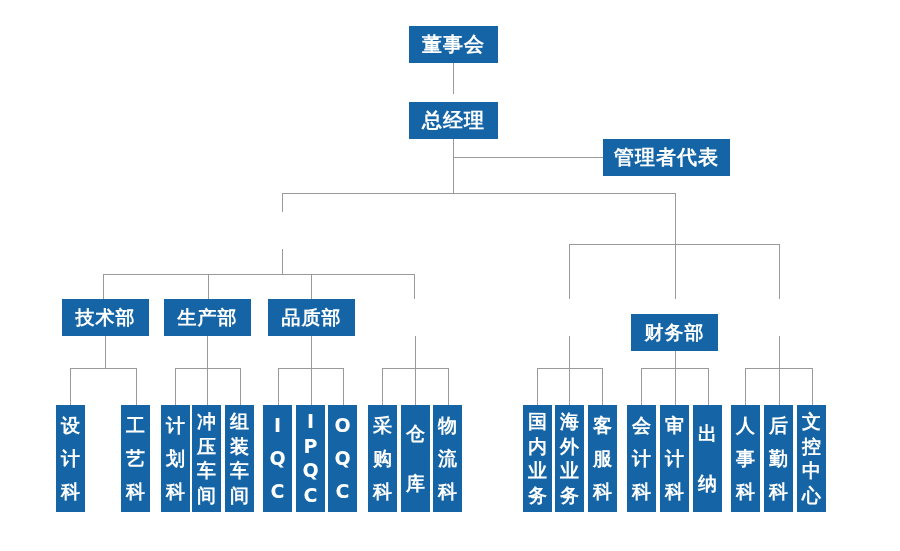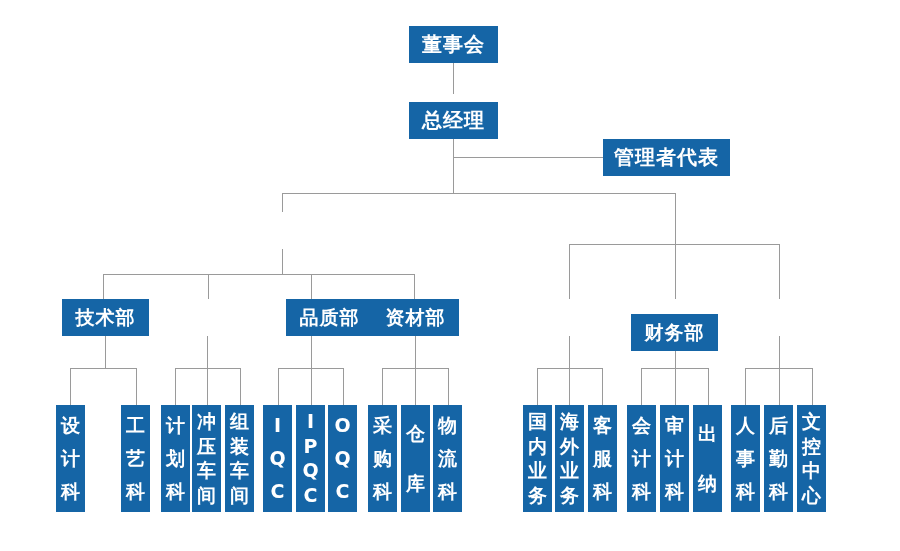--- a/index.html
+++ b/index.html
@@ -100,22 +100,22 @@
   <div class="vline" style="left:708px;top:368px;height:37px;"></div>
   <div class="vline" style="left:745px;top:368px;height:37px;"></div>
   <div class="vline" style="left:779px;top:368px;height:37px;"></div>
   <div class="vline" style="left:812px;top:368px;height:37px;"></div>
 
   <div class="box lvl1" style="left:409px;top:26px;width:89px;">董事会</div>
   <div class="box lvl1" style="left:409px;top:102px;width:89px;">总经理</div>
   <div class="box lvl1" style="left:603px;top:139px;width:127px;">管理者代表</div>
 
   <div class="box dept" style="left:62px;top:299px;">技术部</div>
-  <div class="box dept" style="left:286px;top:299px;">品质部</div>
-  <div class="box dept" style="left:372px;top:299px;">资材部</div>
+  <div class="box dept" style="left:164px;top:299px;">生产部</div>
+  <div class="box dept" style="left:268px;top:299px;">品质部</div>
   <div class="box dept" style="left:631px;top:314px;">财务部</div>
 
   <div class="box leaf" style="left:56px;top:405px;">
       <span>设</span>
       <span>计</span>
       <span>科</span>
     </div>
   <div class="box leaf" style="left:121px;top:405px;">
       <span>工</span>
       <span>艺</span>

